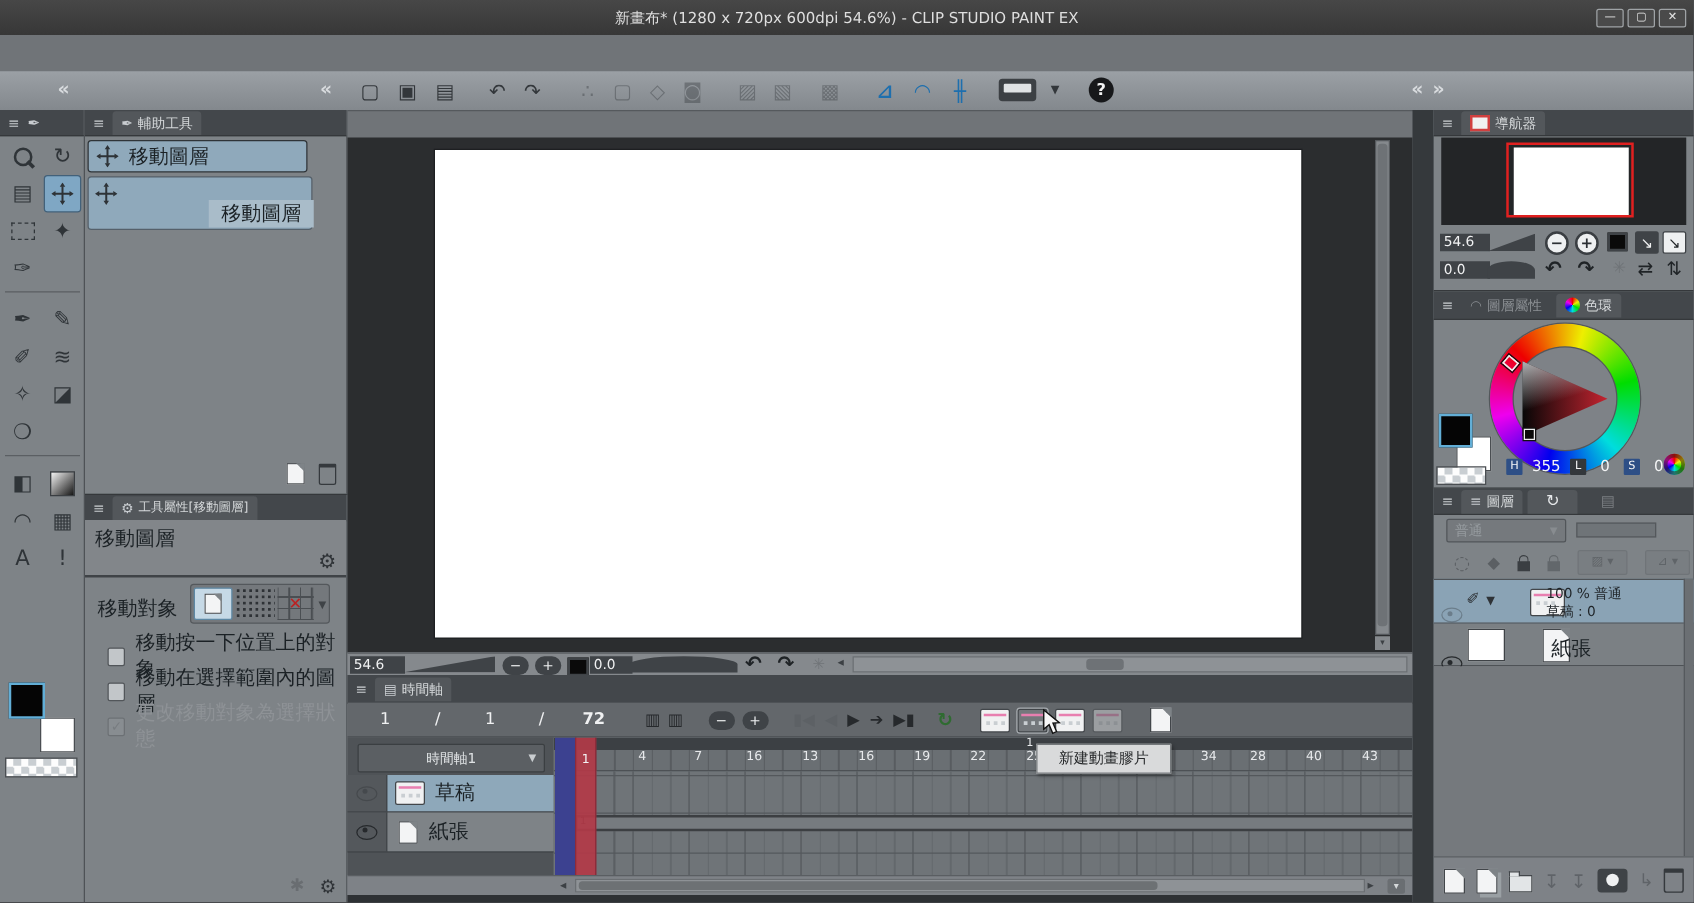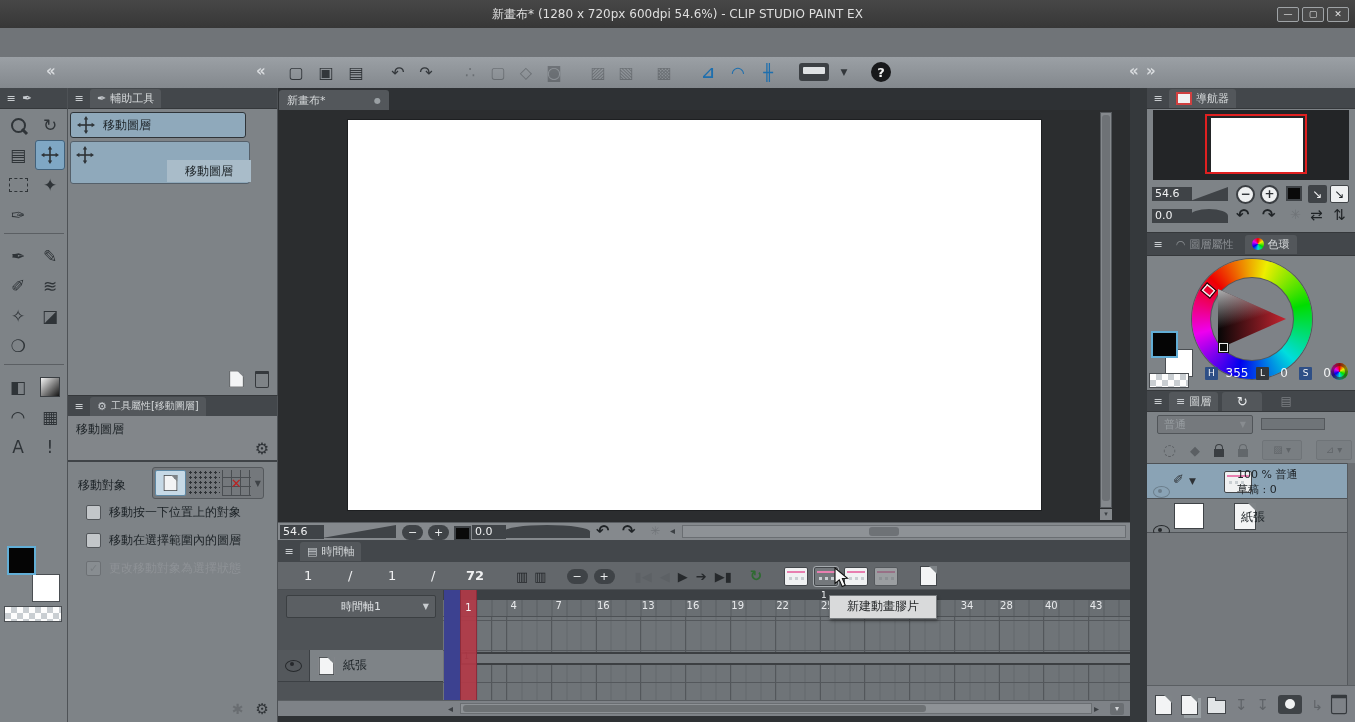--- a/index.html
+++ b/index.html
@@ -49,21 +49,21 @@
   .lens{width:11px;height:11px;border:2.5px solid #2f3438;border-radius:50%;position:relative;display:inline-block;}
   .lens::after{content:"";position:absolute;width:3px;height:7px;background:#2f3438;transform:rotate(-45deg);left:10px;top:8px;}
   .marq{width:17px;height:12px;border:1.6px dashed #2f3438;display:inline-block;}
   .gradsw{width:18px;height:18px;background:linear-gradient(135deg,#f4f4f4,#141414);border:1px solid #3a3e42;display:inline-block;}
   
   .swatch{box-sizing:border-box;}
   .checker{background:conic-gradient(#c9ced2 25%,#fdfdfd 25% 50%,#c9ced2 50% 75%,#fdfdfd 75%);background-size:12px 12px;}
   
   .panel{background:#7e8387;}
   .stitem{background:#8fa9bb;border:1px solid #2f3438;border-radius:3px;box-sizing:border-box;}
-  .cjk{color:#1b2125;font-size:12px;}
+  .cjk{color:#1b2125;font-size:16px;}
   .cb{width:15px;height:15px;background:#c2c6c9;border:1px solid #52565a;border-radius:2px;box-sizing:border-box;
       text-align:center;line-height:13px;font-size:11px;color:#3f4449;}
   .cb.dis{background:#999da1;color:#6f7478;}
   .lbl-dis{color:#8e9296 !important;}
   
   .sbtn{min-width:17px;height:15px;background:#3f4347;border-radius:8px;color:#eceeef;
         font-size:11px;line-height:15px;text-align:center;padding:0 2px;}
   .darkchip{background:#3f4347;color:#f0f1f2;font-size:11px;line-height:14px;padding:0 3px;}
   .wedge{background:#3f4347;clip-path:polygon(0 100%,100% 0,100% 100%);}
   .hump{background:#3f4347;border-radius:100% 100% 0 0;}
@@ -294,26 +294,20 @@
     <div class="abs flex" style="left:18px;top:164px;gap:8px;">
       <span class="cb dis">✓</span>
       <span class="cjk lbl-dis">更改移動對象為選擇狀態</span>
     </div>
     <div class="abs flex" style="right:8px;bottom:4px;gap:12px;">
       <span style="font-size:14px;color:#5c6064;opacity:.6;">✱</span>
       <span style="font-size:15px;color:#2f3337;">⚙</span>
     </div>
   </div>
 
-  <div class="abs" style="left:278px;top:88px;width:852px;height:22px;background:#2e3134;">
-    <div class="abs flex" style="left:1px;top:2px;width:110px;height:20px;background:#53575b;border-radius:3px 3px 0 0;padding:0 8px;box-sizing:border-box;justify-content:space-between;">
-      <span style="color:#d5d8da;font-size:11px;">新畫布*</span>
-      <span style="color:#9aa0a4;font-size:8px;">●</span>
-    </div>
-  </div>
   <div class="abs" style="left:278px;top:110px;width:852px;height:412px;background:#2b2d2f;">
     <div class="abs" style="left:70px;top:10px;width:693px;height:390px;background:#ffffff;box-shadow:0 0 0 1px #1d1f21;"></div>
     <div class="abs" style="left:822px;top:2px;width:12px;height:396px;background:#85898d;border:1px solid #55595d;box-sizing:border-box;">
       <div style="position:absolute;left:1px;top:2px;width:8px;height:386px;background:#6e7276;border-radius:3px;"></div>
     </div>
     <div class="abs" style="left:822px;top:399px;width:12px;height:11px;background:#85898d;color:#3c4044;font-size:7px;text-align:center;line-height:11px;">▾</div>
   </div>
 
   <div class="abs flex" style="left:278px;top:522px;width:852px;height:18px;background:#85898d;border-top:1px solid #5a5e62;box-sizing:border-box;">
     <span class="darkchip" style="position:absolute;left:2px;top:2px;width:38px;">54.6</span>
@@ -365,20 +359,29 @@
           <span class="pageic" style="margin-left: 22px;"></span>
         </div>
     </div>
 
     <div class="abs" style="left:0;top:50px;width:165px;height:110px;background:#4f5357;">
       <div class="dd abs flex" style="left:8px;top:5px;width:148px;height:21px;justify-content:center;">
         <span>時間軸1</span>
         <span class="abs" style="right:6px;font-size:8px;color:#c9cdd0;">▼</span>
       </div>
 
+      <div class="abs" style="left:0;top:30px;width:165px;height:30px;border-bottom:1px solid #3c4044;box-sizing:border-box;">
+        <div class="abs flex" style="left:0;top:0;width:32px;height:29px;background:#54585c;justify-content:center;border-right:1px solid #3c4044;box-sizing:border-box;">
+          <span class="eye dim"></span>
+        </div>
+        <div class="abs flex" style="left:32px;top:0;width:133px;height:29px;background:#8ea8ba;gap:8px;padding-left:6px;box-sizing:border-box;">
+          <span class="cel"></span>
+          <span class="cjk">草稿</span>
+        </div>
+      </div>
 
       <div class="abs" style="left:0;top:60px;width:165px;height:32px;border-bottom:1px solid #3c4044;box-sizing:border-box;">
         <div class="abs flex" style="left:0;top:0;width:32px;height:31px;background:#54585c;justify-content:center;border-right:1px solid #3c4044;box-sizing:border-box;">
           <span class="eye"></span>
         </div>
         <div class="abs flex" style="left:32px;top:0;width:133px;height:31px;background:#7e8387;gap:8px;padding-left:8px;box-sizing:border-box;">
           <span class="pageic" style="transform:scale(.9);"></span>
           <span class="cjk">紙張</span>
         </div>
       </div>

